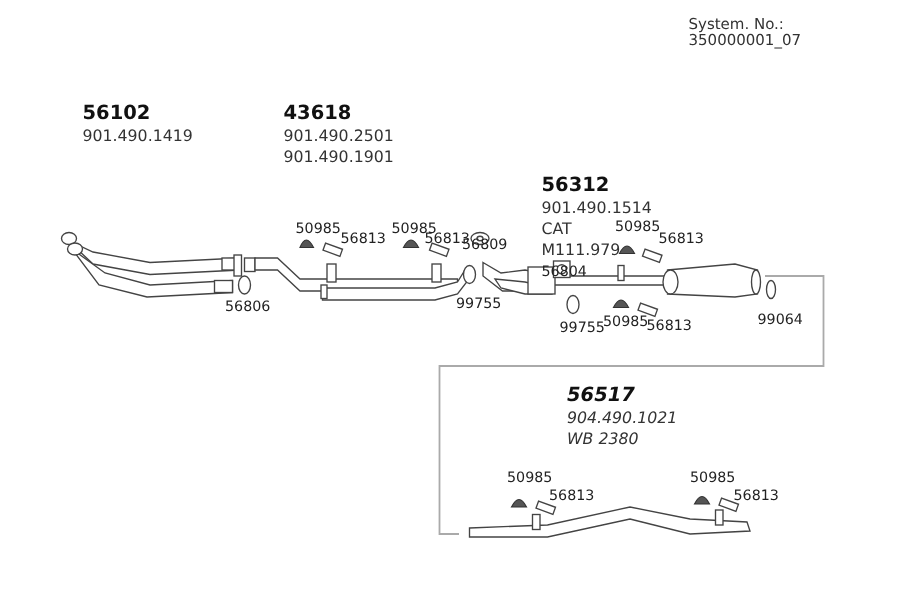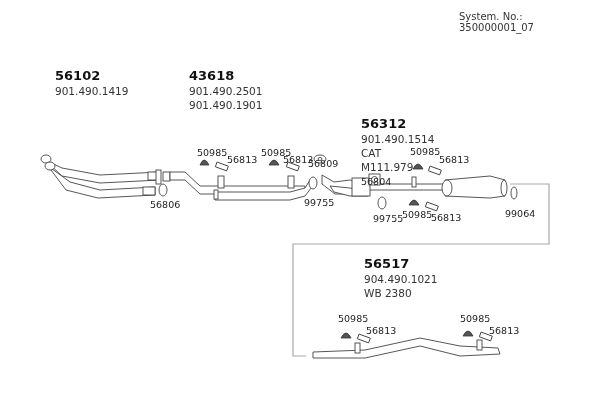--- a/index.html
+++ b/index.html
@@ -32,21 +32,21 @@
   <div class="ln">901.490.1901</div>
 </div>
 
 <div class="group" style="left:361px; top:68px;margin-top:48px;">
   <div class="pn">56312</div>
   <div class="ln">901.490.1514</div>
   <div class="ln">CAT</div>
   <div class="ln">M111.979</div>
 </div>
 
-<div class="group" style="left:364px; top:256px;">
+<div class="group" style="left:378px; top:256px;font-style:italic;">
   <div class="pn">56517</div>
   <div class="ln">904.490.1021</div>
   <div class="ln">WB 2380</div>
 </div>
 
 <svg class="drawing" width="600" height="400" viewBox="0 0 600 400">
 
   <polyline class="gr" points="510,184 549,184 549,244 293,244 293,356 306,356"></polyline>
 
   <g>

